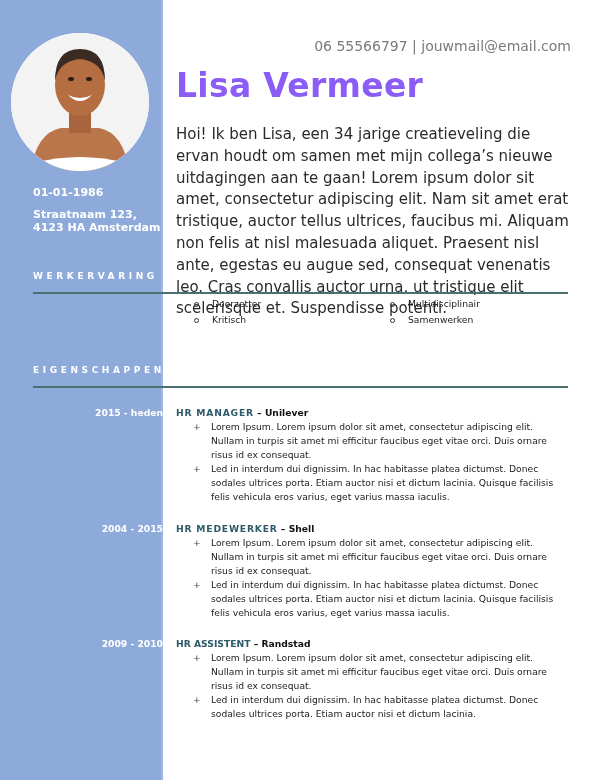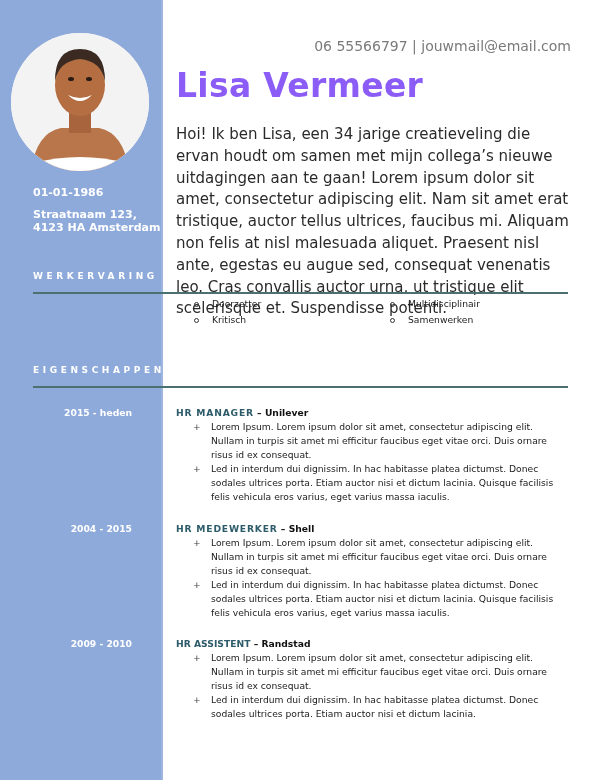--- a/index.html
+++ b/index.html
@@ -41,21 +41,21 @@
     position: absolute; left: 33px; width: 535px; height: 2px; background: #4a7070;
   }
   .traits { position: absolute; top: 296px; font-size: 9.2px; line-height: 16px; color: #222; }
   .traits div { position: relative; padding-left: 20px; }
   .traits div::before {
     content: ""; position: absolute; left: 2px; top: 6px; width: 3px; height: 3px;
     border: 1px solid #333; border-radius: 50%;
   }
   .job { position: absolute; left: 0; width: 600px; }
   .job-date {
-    position: absolute; right: 468px; top: 0; color: #ffffff; font-weight: bold;
+    position: absolute; right: 437px; top: 0; color: #ffffff; font-weight: bold;
     font-size: 9.2px; white-space: nowrap;
   }
   .job-title { position: absolute; left: 176px; top: 0; font-size: 9.2px; white-space: nowrap; }
   .job-role { color: #2d5b6a; font-weight: bold; letter-spacing: 0.8px; }
   .job-company { color: #111; font-weight: bold; }
   .job-bullets { position: absolute; left: 176px; top: 13px; width: 390px; font-size: 9.2px; line-height: 14px; color: #222; }
   .job-bullet { position: relative; padding-left: 35px; }
   .job-bullet .plus { position: absolute; left: 17px; top: 0; color: #444; }
 </style>
 </head>

